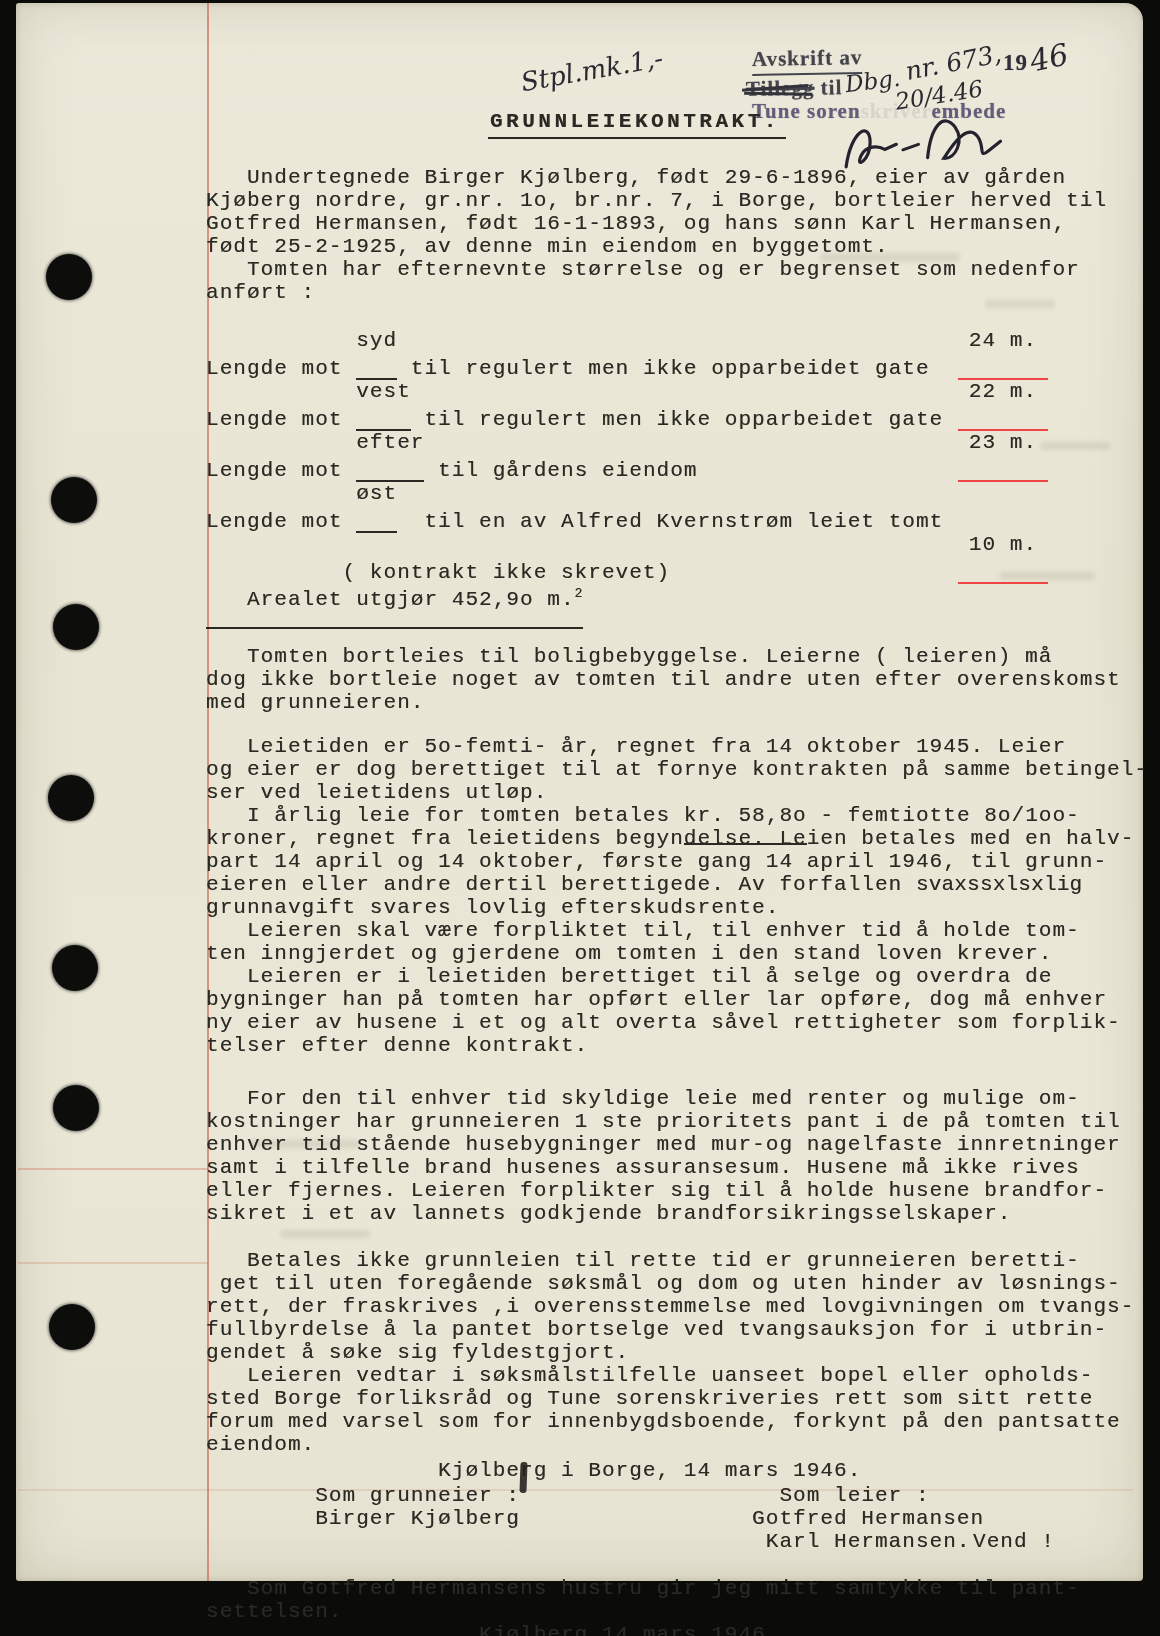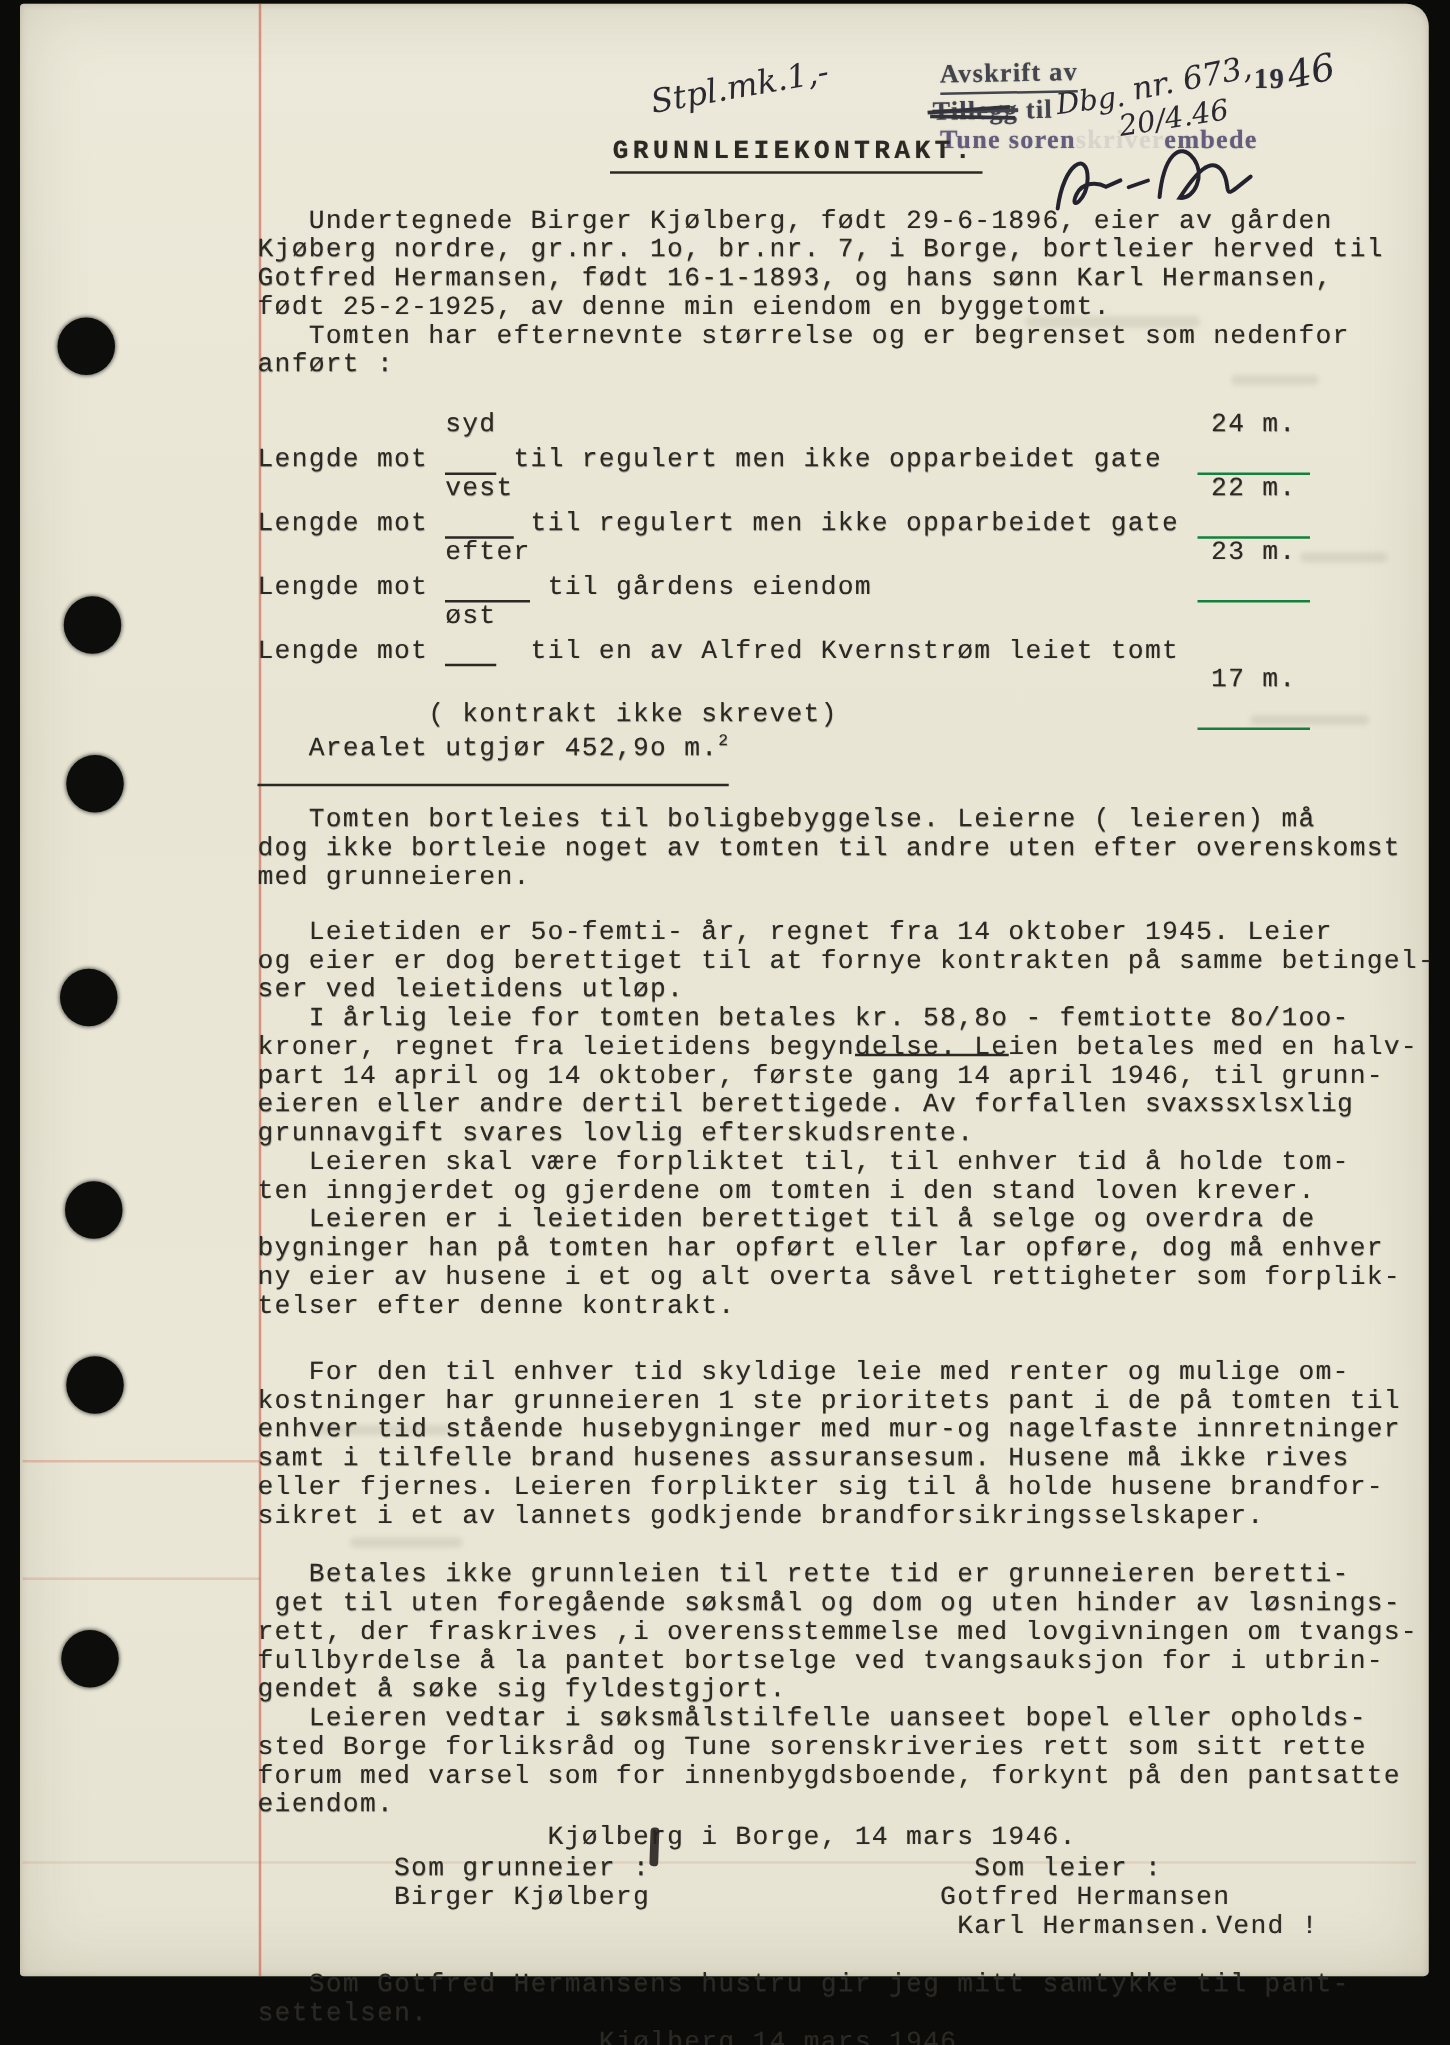--- a/index.html
+++ b/index.html
@@ -31,21 +31,21 @@
   .flow{position:absolute;left:206px;top:166px;width:942px;}
   .p{white-space:pre;}
   .u{border-bottom:2px solid #2b2923;padding-bottom:16px;}
   .dirw{border-bottom:2px solid #2b2923;}
   .overstruck{font-weight:normal;letter-spacing:.2px;}
   sup{font-size:13px;line-height:0;}
   
   .trow{display:flex;}
   .tlabel{white-space:pre;flex:0 0 auto;margin-top:28px;}
   .tfill{flex:1;}
-  .tval{width:90px;margin-right:100px;text-align:center;border-bottom:2px solid #15803d;}
+  .tval{width:90px;margin-right:100px;text-align:center;border-bottom:2px solid #ef4444;}
   .tval.noline{border-bottom:none;}
   
   .title{
     position:absolute;left:488px;top:110px;font-weight:bold;
     font-size:21px;letter-spacing:3.5px;color:#2b2923;
     border-bottom:2.5px solid #2b2923;padding:0 6px 4px 2px;
     text-shadow:.3px .4px .6px rgba(48,45,38,.5);
   }
   
   .hand{
@@ -172,21 +172,21 @@
     <div class="trow">
       <span class="tlabel">Lengde mot </span>
         <span class="dirw">øst</span>
         <span class="tlabel">  til en av Alfred Kvernstrøm leiet tomt</span>
       <span class="tfill"></span>
         <span class="tval noline"></span>
     </div>
     <div class="trow">
       <span class="tlabel">          ( kontrakt ikke skrevet)</span>
       <span class="tfill"></span>
-        <span class="tval">17 m.</span>
+        <span class="tval">10 m.</span>
     </div>
   </div>
 
   <div class="p m-area"><span class="u"><span>   Arealet utgjør 452,9o m.</span><sup>2</sup></span></div>
 
   <div class="p m-b4">   Tomten bortleies til boligbebyggelse. Leierne ( leieren) må
 dog ikke bortleie noget av tomten til andre uten efter overenskomst
 med grunneieren.</div>
 
   <div class="p m-b5"><span>   Leietiden er 5o-femti- år, regnet fra 14 oktober 1945. Leier

